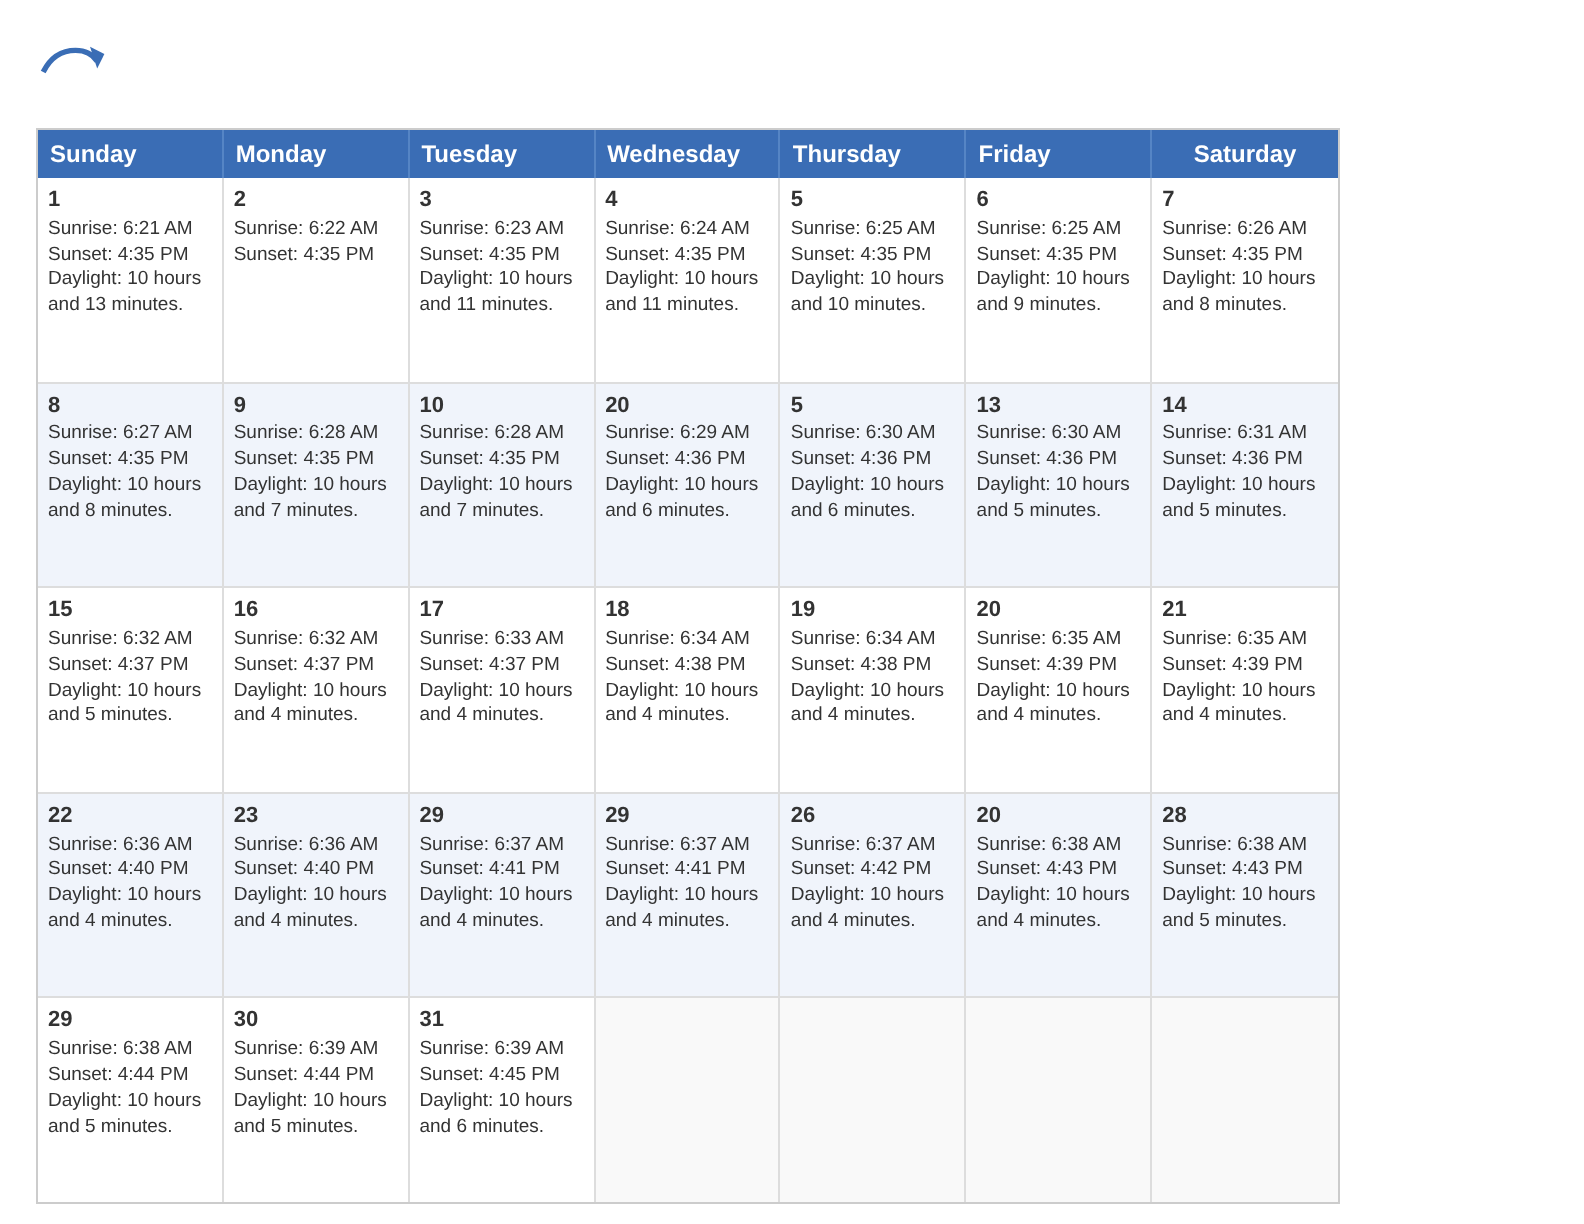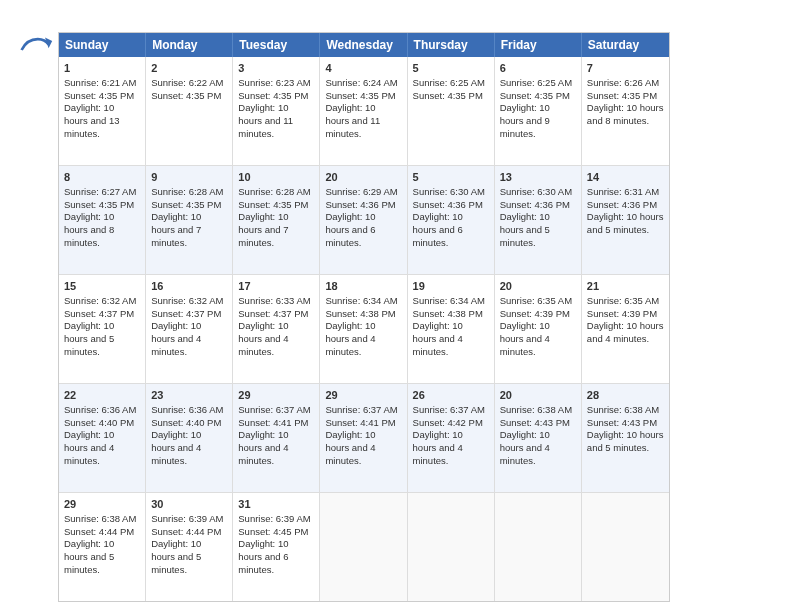--- a/index.html
+++ b/index.html
@@ -6,23 +6,23 @@
     body {
       font-family: Arial, sans-serif;
       background: #fff;
       width: 792px;
       height: 612px;
       overflow: hidden;
     }
     .page {
       width: 688px;
       height: 612px;
-      padding: 32px 18px 10px 18px;
-      display: flex;
-      flex-direction: row;
+      padding: 18px 18px 10px 18px;
+      display: flex;
+      flex-direction: column;
     }
     .header {
       display: flex;
       justify-content: space-between;
       align-items: flex-start;
       margin-bottom: 10px;
     }
     .logo {
       display: flex;
       align-items: center;
@@ -65,21 +65,21 @@
       grid-template-columns: repeat(7, 1fr);
       background: #3a6db5;
     }
     .cal-header-cell {
       color: #fff;
       font-size: 12px;
       font-weight: bold;
       padding: 5px 6px;
       border-right: 1px solid #5585c5;
     }
-    .cal-header-cell:last-child { border-right: none; }
+    .cal-header-cell:last-child { border-right: none; text-align: center; }
     .cal-body {
       display: flex;
       flex-direction: column;
       flex: 1;
     }
     .cal-row {
       display: grid;
       grid-template-columns: repeat(7, 1fr);
       flex: 1;
       border-top: 1px solid #ddd;
@@ -158,20 +158,21 @@
           <div class="cal-cell">
         <span class="day-num">4</span>
         <span>Sunrise: 6:24 AM</span><br>
         <span>Sunset: 4:35 PM</span><br>
         <span>Daylight: 10 hours and 11 minutes.</span>
       </div>
           <div class="cal-cell">
         <span class="day-num">5</span>
         <span>Sunrise: 6:25 AM</span><br>
         <span>Sunset: 4:35 PM</span><br>
+        <span>Daylight: 10 hours and 10 minutes.</span>
       </div>
           <div class="cal-cell">
         <span class="day-num">6</span>
         <span>Sunrise: 6:25 AM</span><br>
         <span>Sunset: 4:35 PM</span><br>
         <span>Daylight: 10 hours and 9 minutes.</span>
       </div>
           <div class="cal-cell">
         <span class="day-num">7</span>
         <span>Sunrise: 6:26 AM</span><br>

